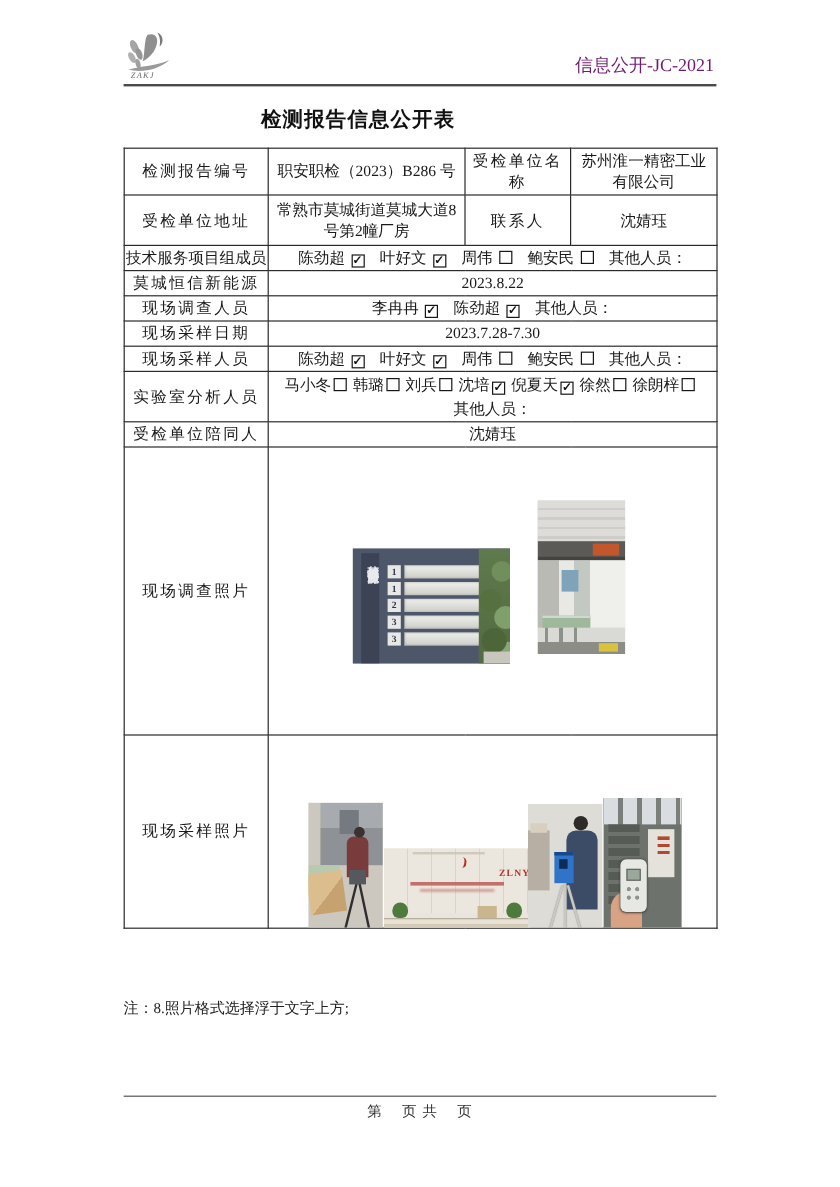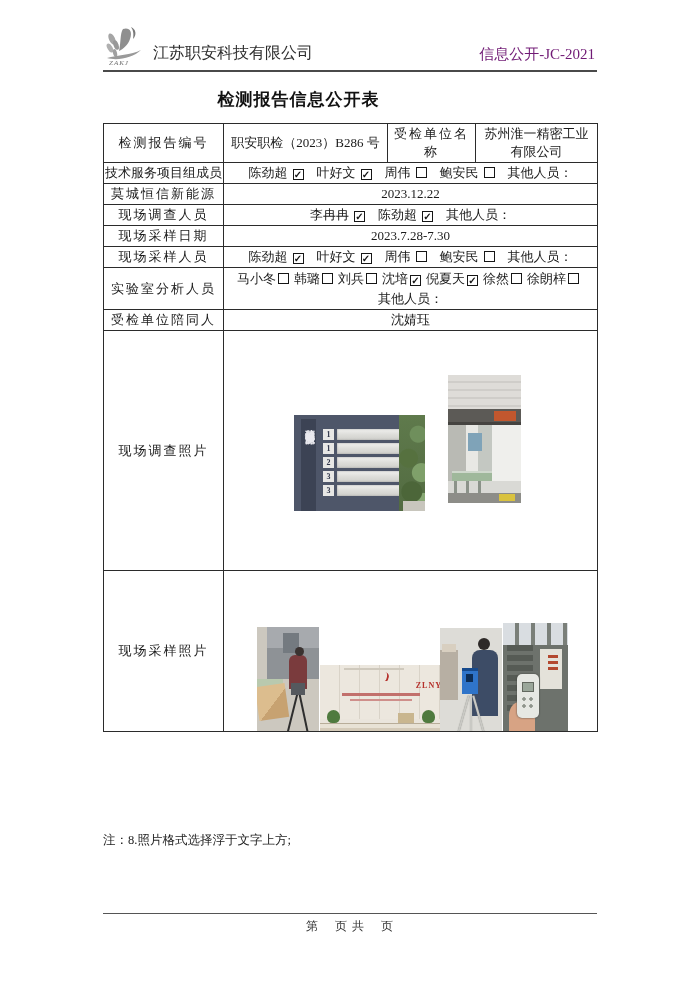--- a/index.html
+++ b/index.html
@@ -197,21 +197,20 @@
         <path d="M20 4 C26 2 30 6 27 14 C25 20 20 24 16 26 C18 18 17 8 20 4 Z" fill="#8f8f8f"></path>
         <path d="M28 2 C33 4 34 10 30 14 C31 8 30 5 28 2 Z" fill="#7a7a7a"></path>
         <ellipse cx="9" cy="14" rx="3" ry="6" transform="rotate(-25 9 14)" fill="#a5a5a5"></ellipse>
         <ellipse cx="13" cy="20" rx="2.5" ry="5" transform="rotate(-20 13 20)" fill="#989898"></ellipse>
         <ellipse cx="7" cy="23" rx="2.5" ry="5" transform="rotate(-30 7 23)" fill="#b0b0b0"></ellipse>
         <ellipse cx="12" cy="28" rx="2" ry="4" transform="rotate(-15 12 28)" fill="#a0a0a0"></ellipse>
         <path d="M4 33 C14 30 28 30 38 25 C30 33 14 36 4 33 Z" fill="#9a9a9a"></path>
       </svg>
       <span class="logo-text">ZAKJ</span>
     </div>
-    <span class="company-name">江苏职安科技有限公司</span>
     <span class="doc-code">信息公开-JC-2021</span>
   </div>
 
   <div class="doc-title">检测报告信息公开表</div>
 
   <table class="form">
     <colgroup>
         <col style="width:120px">
         <col style="width:164px">
         <col style="width:88px">
@@ -219,29 +218,35 @@
       </colgroup>
 
     <tbody>
         <tr>
       <td class="lbl" style="height:36px">检测报告编号</td>
       <td class="val">职安职检（2023）B286 号</td>
       <td class="lbl">受检单位名称</td>
       <td class="val">苏州淮一精密工业有限公司</td>
     </tr>
 
+    <tr>
+      <td class="lbl" style="height:42px">受检单位地址</td>
+      <td class="val">常熟市莫城街道莫城大道8号第2幢厂房</td>
+      <td class="lbl">联系人</td>
+      <td class="val">沈婧珏</td>
+    </tr>
 
     <tr>
       <td class="lbl tight" style="height:20px">技术服务项目组成员</td>
       <td class="val left" colspan="3"><span><span class="member"><span class="mname">陈劲超</span><span class="cb on">✓</span></span><span class="member"><span class="mname">叶好文</span><span class="cb on">✓</span></span><span class="member"><span class="mname">周伟</span><span class="cb"></span></span><span class="member"><span class="mname">鲍安民</span><span class="cb"></span></span></span><span class="other-inline">其他人员：</span></td>
     </tr>
 
     <tr>
       <td class="lbl" style="height:19px">莫城恒信新能源</td>
-      <td class="val" colspan="3">2023.12.22</td>
+      <td class="val" colspan="3">2023.8.22</td>
     </tr>
 
     <tr>
       <td class="lbl" style="height:19px">现场调查人员</td>
       <td class="val left" colspan="3"><span><span class="member"><span class="mname">李冉冉</span><span class="cb on">✓</span></span><span class="member"><span class="mname">陈劲超</span><span class="cb on">✓</span></span></span><span class="other-inline">其他人员：</span></td>
     </tr>
 
     <tr>
       <td class="lbl" style="height:19px">现场采样日期</td>
       <td class="val" colspan="3">2023.7.28-7.30</td>

